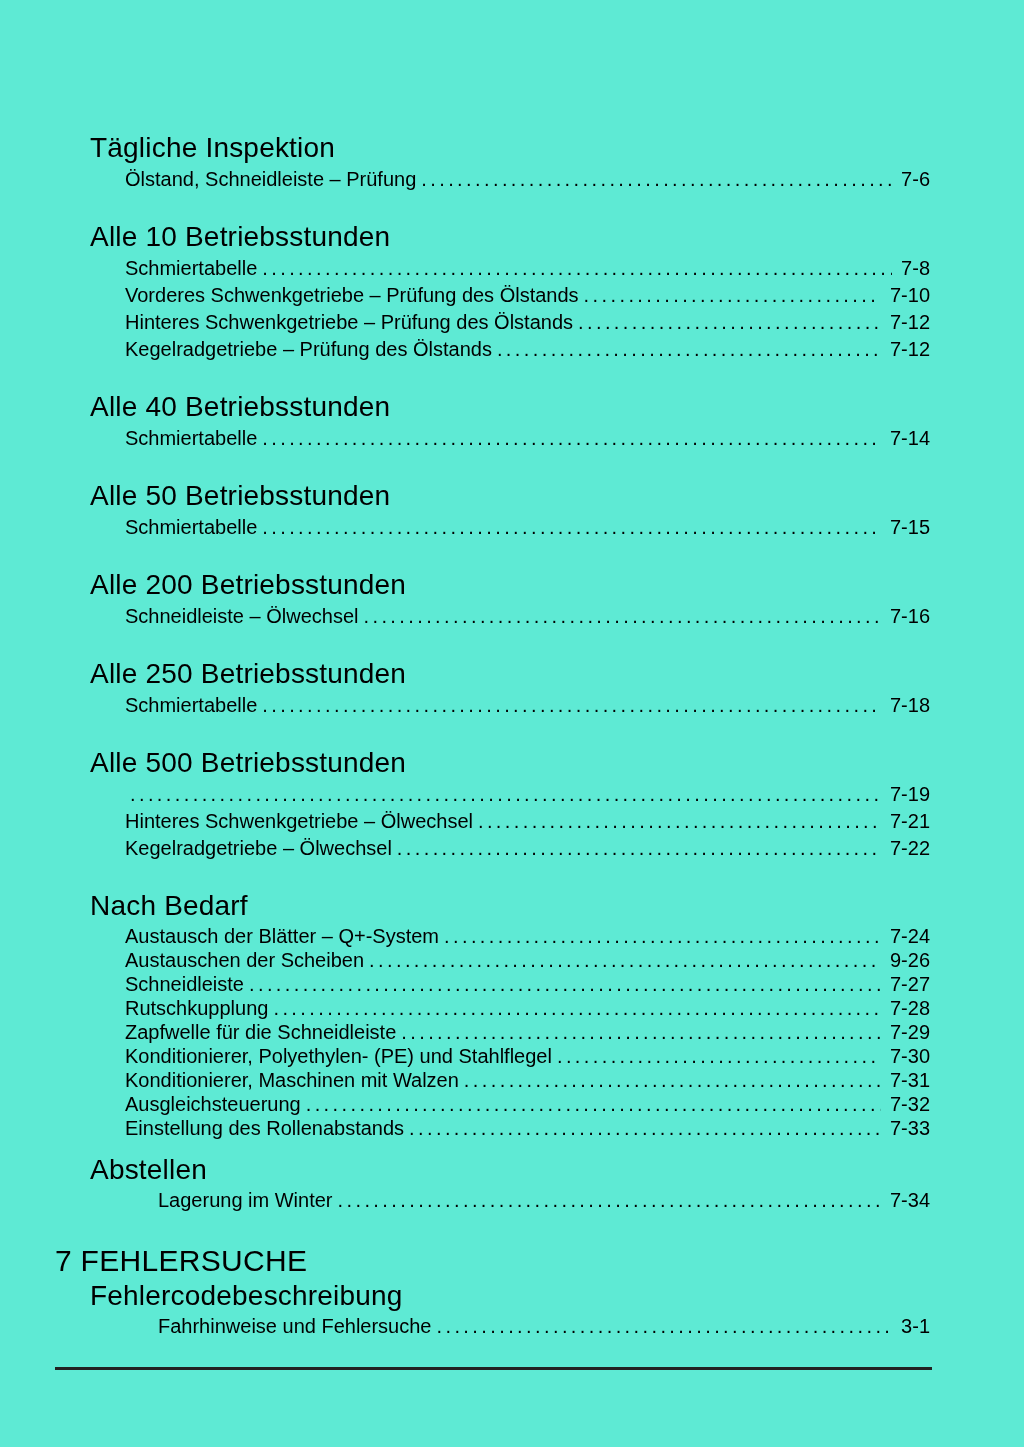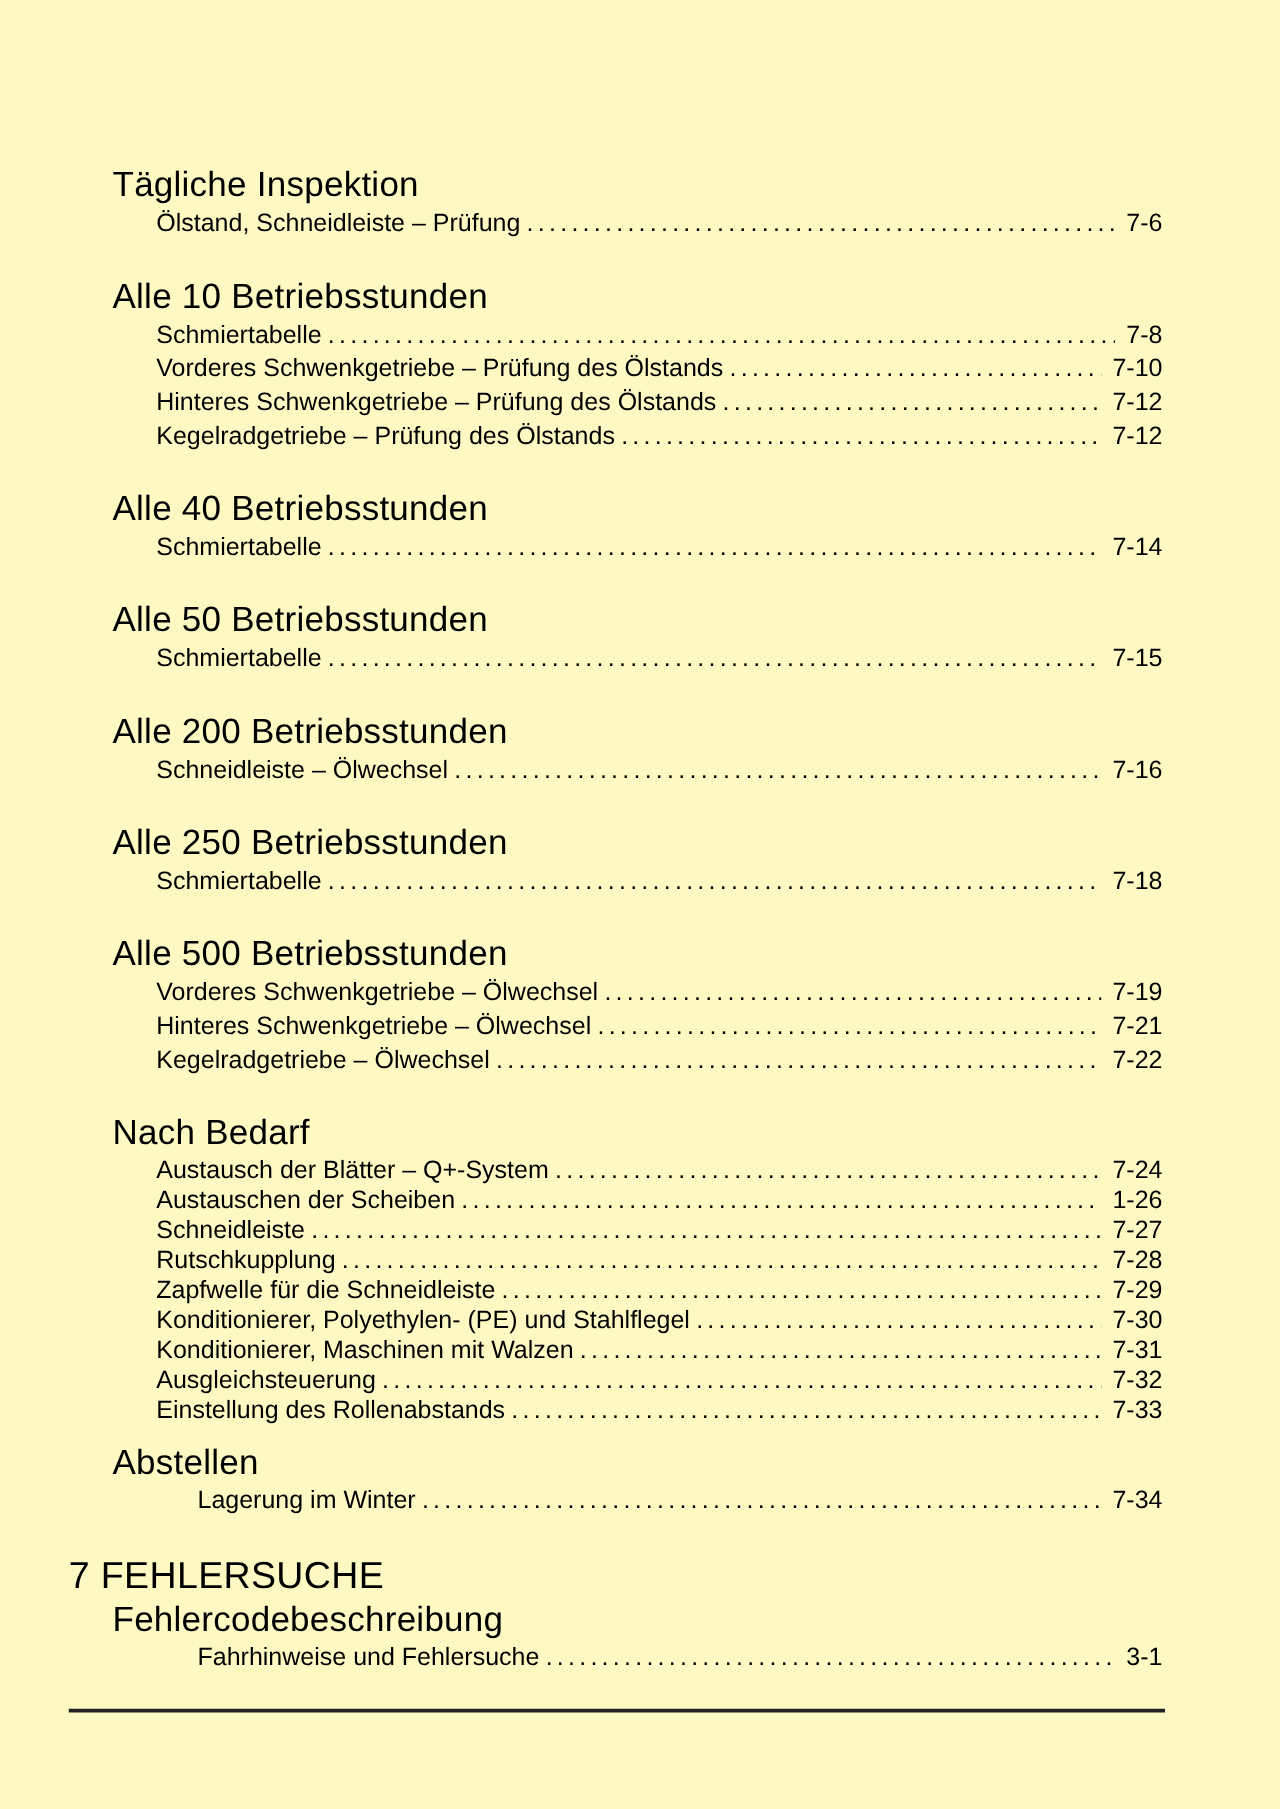--- a/index.html
+++ b/index.html
@@ -13,21 +13,21 @@
     height: 1447px;
     font-family: "Liberation Sans", "DejaVu Sans", sans-serif;
     color: #000000;
     position: relative;
     overflow: hidden;
   }
   .page {
     position: relative;
     width: 1024px;
     height: 1447px;
-    background: #fef9c3;
+    background: #5eead4;
   }
   .toc {
     padding-top: 132px;
   }
   
   .section {
     margin-left: 90px;
     margin-top: 28px;
   }
   #ch7 .section:first-child {
@@ -195,21 +195,20 @@
     <span class="entry-dots">............................................................................................................................................</span>
     <span class="entry-page">7-18</span>
   </div>
 </div>
   </section>
 
   <section class="section">
     <h2 class="section-title">Alle 500 Betriebsstunden</h2>
     <div class="entries">
   <div class="entry">
-    <span class="entry-label">Vorderes Schwenkgetriebe – Ölwechsel</span>
     <span class="entry-dots">............................................................................................................................................</span>
     <span class="entry-page">7-19</span>
   </div>
 
   <div class="entry">
     <span class="entry-label">Hinteres Schwenkgetriebe – Ölwechsel</span>
     <span class="entry-dots">............................................................................................................................................</span>
     <span class="entry-page">7-21</span>
   </div>
 
@@ -226,21 +225,21 @@
     <div class="entries">
   <div class="entry">
     <span class="entry-label">Austausch der Blätter – Q+-System</span>
     <span class="entry-dots">............................................................................................................................................</span>
     <span class="entry-page">7-24</span>
   </div>
 
   <div class="entry">
     <span class="entry-label">Austauschen der Scheiben</span>
     <span class="entry-dots">............................................................................................................................................</span>
-    <span class="entry-page">1-26</span>
+    <span class="entry-page">9-26</span>
   </div>
 
   <div class="entry">
     <span class="entry-label">Schneidleiste</span>
     <span class="entry-dots">............................................................................................................................................</span>
     <span class="entry-page">7-27</span>
   </div>
 
   <div class="entry">
     <span class="entry-label">Rutschkupplung</span>

